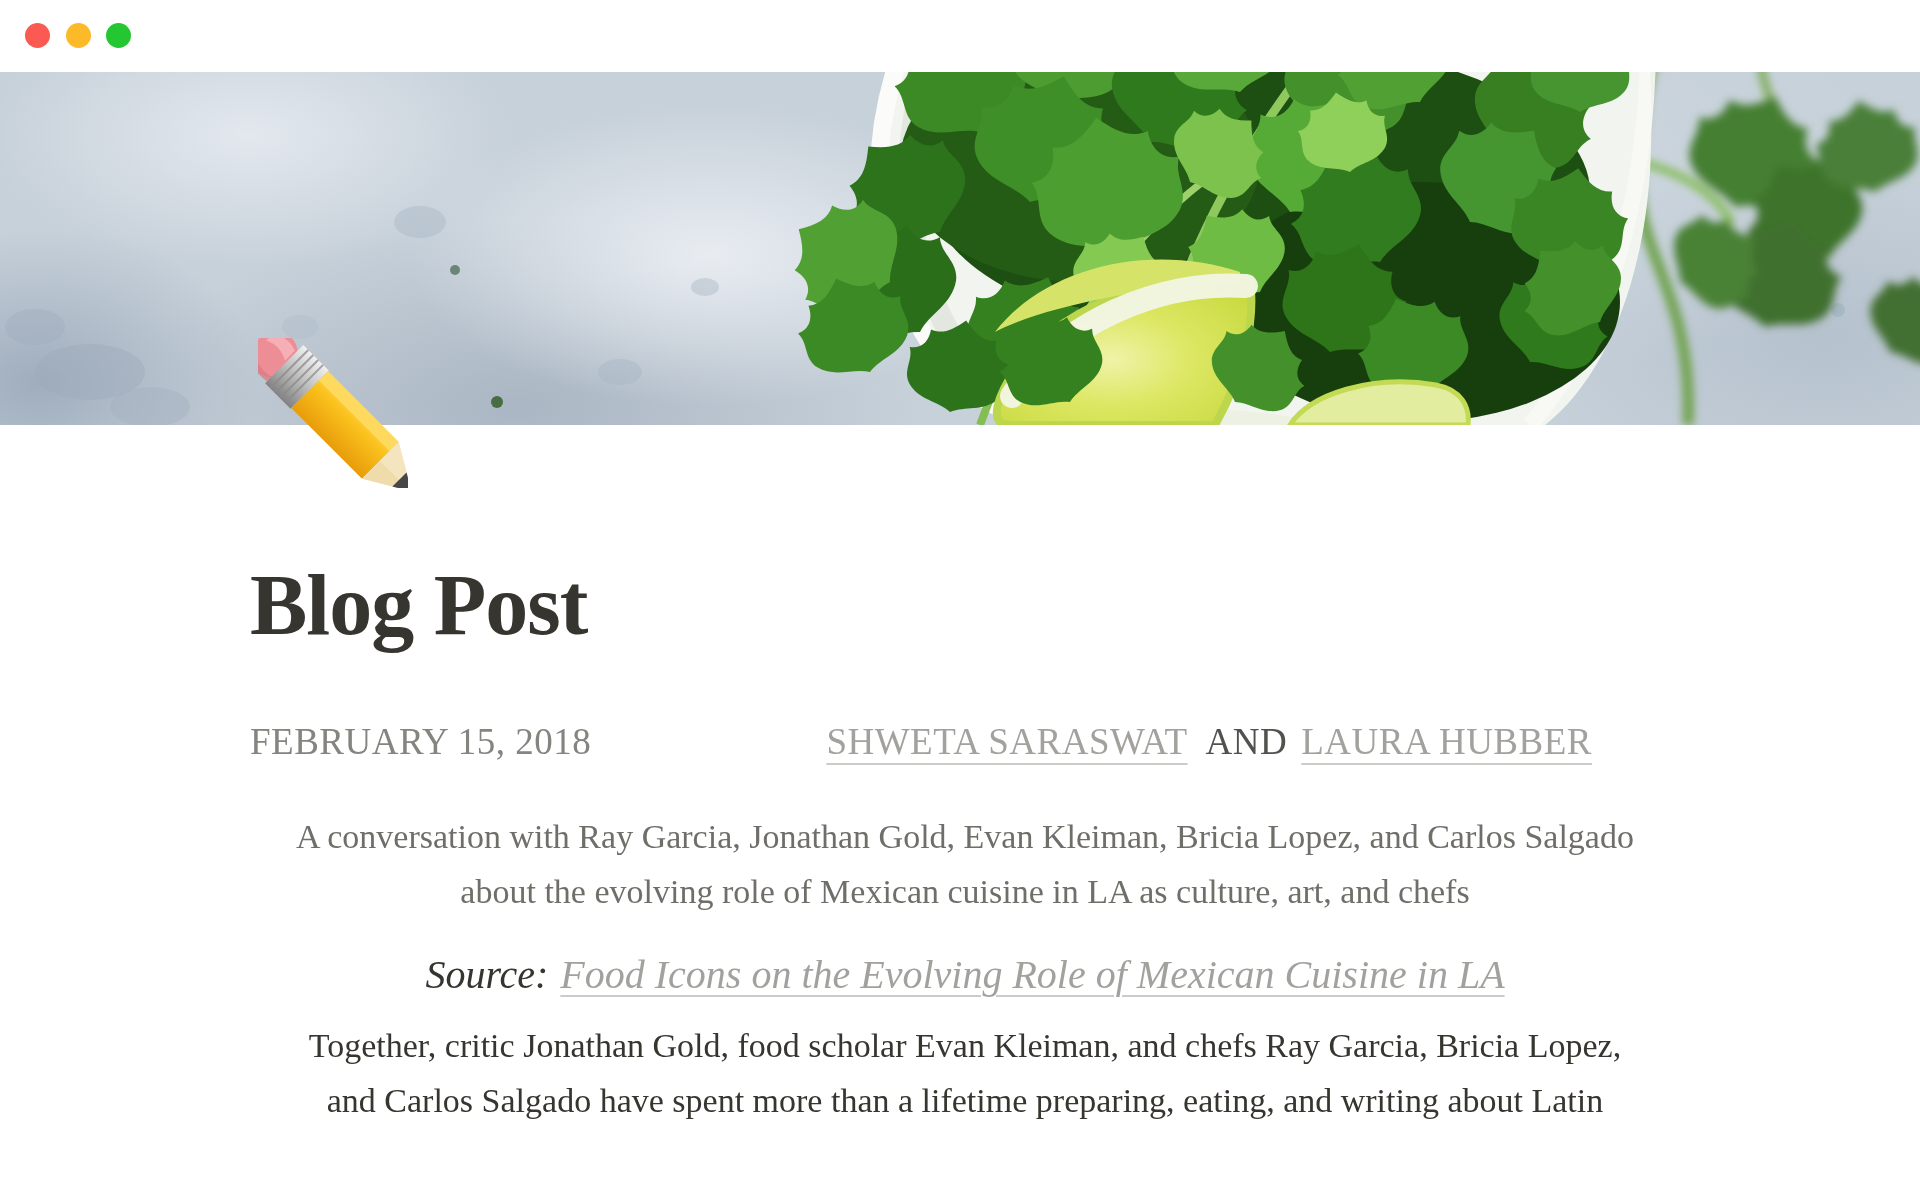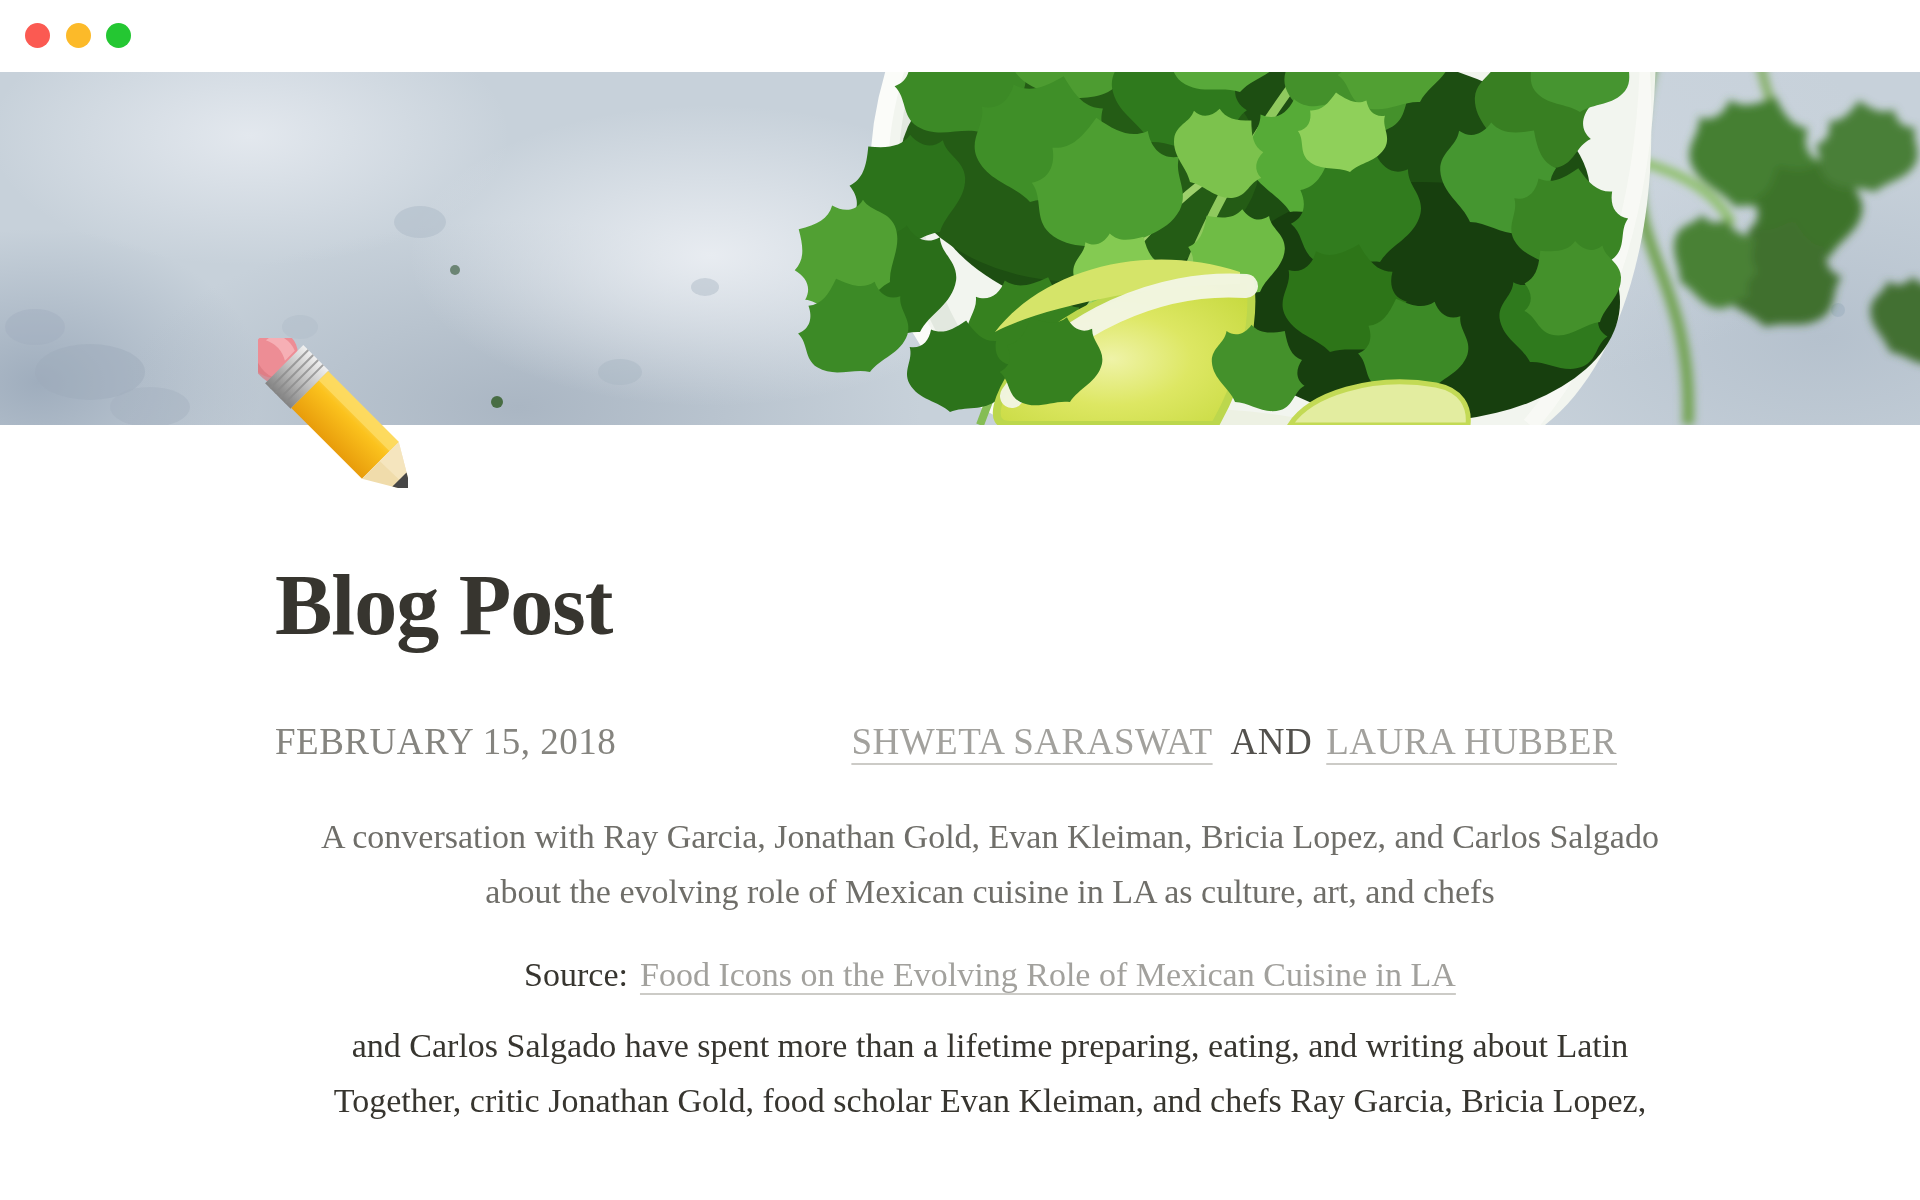--- a/index.html
+++ b/index.html
@@ -42,21 +42,21 @@
 
   
   .page-icon {
     position: absolute; top: 338px; left: 258px;
     width: 150px; height: 150px;
     z-index: 5;
   }
 
   
   main {
-    position: absolute; top: 425px; left: 275px;
+    position: absolute; top: 425px; left: 250px;
     width: 1430px;
   }
   h1.title {
     margin: 132px 0 0 0;
     font-size: 86px; line-height: 96px;
     font-weight: 700;
     color: #37352f;
     letter-spacing: -1px;
   }
   .meta-row {
@@ -80,22 +80,23 @@
   }
   p { margin: 12px; text-align: center; }
   .line { display: block; white-space: nowrap; }
   .intro {
     margin-top: 43px;
     font-size: 34px; line-height: 55px;
     color: #6f6e69;
   }
   .source {
     margin-top: 28px;
-    font-size: 34px; line-height: 55px;
+    font-size: 40px; line-height: 55px;
     color: #37352f;
+    font-style: italic;
   }
   .source .label { margin-right: 12px; }
   .source .link, .bodytext .link { text-underline-offset: 7px; }
   .bodytext {
     margin-top: 16px;
     font-size: 34px; line-height: 55px;
     color: #37352f;
   }
 </style>
 </head>
@@ -242,16 +243,16 @@
   <p class="intro">
     <span class="line">A conversation with Ray Garcia, Jonathan Gold, Evan Kleiman, Bricia Lopez, and Carlos Salgado</span>
     <span class="line">about the evolving role of Mexican cuisine in LA as culture, art, and chefs</span>
   </p>
 
   <p class="source">
     <span class="label">Source:</span><a class="link">Food Icons on the Evolving Role of Mexican Cuisine in LA</a>
   </p>
 
   <p class="bodytext">
+    <span class="line">Together, critic Jonathan Gold, food scholar Evan Kleiman, and chefs Ray Garcia, Bricia Lopez,</span>
     <span class="line">and Carlos Salgado have spent more than a lifetime preparing, eating, and writing about Latin</span>
-    <span class="line">Together, critic Jonathan Gold, food scholar Evan Kleiman, and chefs Ray Garcia, Bricia Lopez,</span>
   </p>
 </main>
 
 </body></html>

